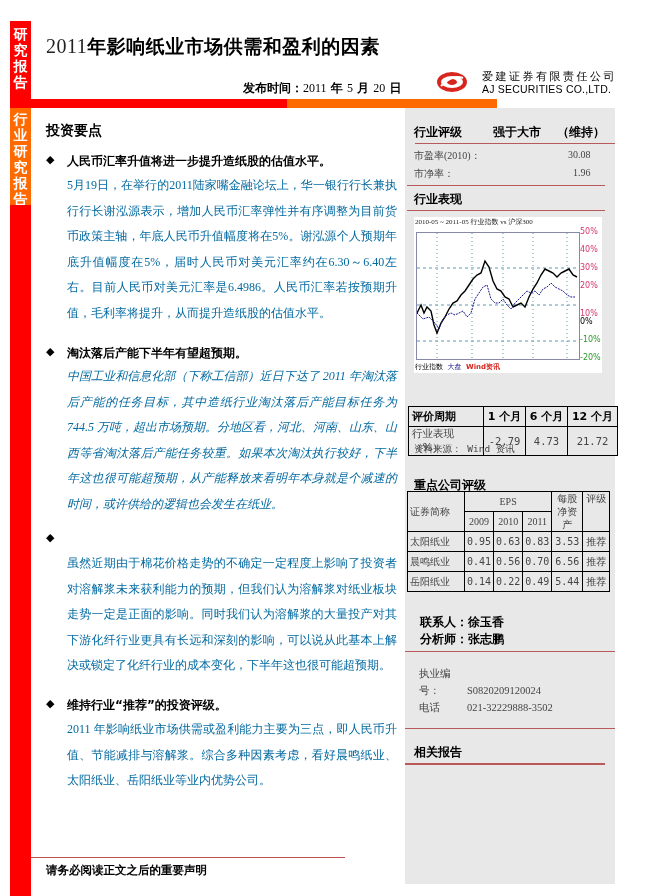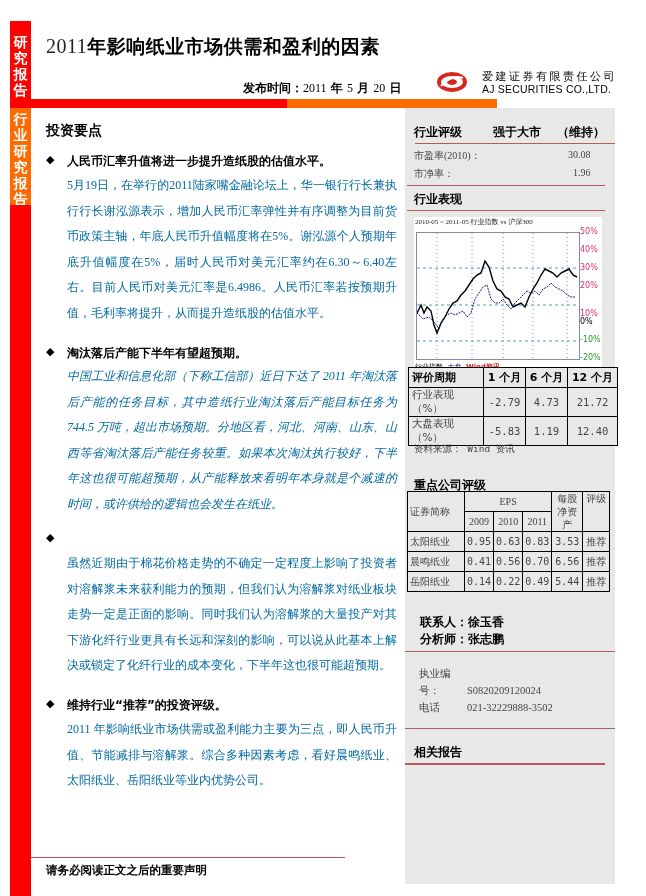--- a/index.html
+++ b/index.html
@@ -50,21 +50,21 @@
   .info { font-size:10.5px; color:#444; font-family:"Liberation Serif",serif; line-height:17px; }
   .info a { color:#444; text-decoration:underline; }
 
   .footer-rule { left:31px; top:857px; width:314px; height:1px; background:#c0504d; }
   .footer { left:46px; top:863px; font-size:11.5px; font-weight:bold; font-family:"DejaVu Sans","Liberation Sans",sans-serif; }
 </style>
 </head>
 <body>
 
 <div class="abs vbar-red-top">
-  <div class="vtext" style="padding-top:5px;margin-top:8px;">研究报告</div>
+  <div class="vtext" style="padding-top:5px;">研究报告</div>
 </div>
 <div class="abs vbar-orange">
   <div class="vtext" style="padding-top:3px;">行业研究报告</div>
 </div>
 <div class="abs vbar-red-bottom"></div>
 
 <div class="abs title"><span class="yr">2011</span><span>年影响纸业市场供需和盈利的因素</span></div>
 <div class="abs pubdate">
   <span>发布时间：</span><span class="n">2011</span><span> 年 </span><span class="n">5</span><span> 月 </span><span class="n">20</span><span> 日</span>
 </div>
@@ -149,40 +149,34 @@
   <div class="ytick" style="top:100px; color:#000;">0%</div>
   <div class="ytick" style="top:118px; color:#2a9a2a;">-10%</div>
   <div class="ytick" style="top:136px; color:#2a9a2a;">-20%</div>
   <div class="chart-legend">
     <span style="color:#000;">行业指数</span>
     &nbsp;<span style="color:#1a1a8c;">大盘</span>
     &nbsp;<span style="color:#d7261e; font-weight:bold;">Wind资讯</span>
   </div>
 </div>
 
-<div class="abs" style="left:408px; top:367px;">
+<div class="abs" style="left:408px; top:406px;">
   <table class="t">
     <tbody>
         <tr>
       <th style="width:68px; text-align:left;">评价周期</th>
       <th style="width:35px;">1 个月</th>
       <th style="width:35px;">6 个月</th>
       <th style="width:43px;">12 个月</th>
     </tr>
     <tr>
       <td class="lbl">行业表现（%）</td>
       <td>-2.79</td>
       <td>4.73</td>
       <td>21.72</td>
-    </tr>
-    <tr>
-      <td class="lbl">大盘表现（%）</td>
-      <td>-5.83</td>
-      <td>1.19</td>
-      <td>12.40</td>
     </tr>
   </tbody>
     </table>
 </div>
 <div class="abs small" style="left:414px; top:443px; font-family:'DejaVu Sans Mono',monospace; font-size:9.5px;">资料来源：  Wind 资讯</div>
 
 <div class="abs p-head" style="left:414px; top:477px;">重点公司评级</div>
 <div class="abs" style="left:407px; top:491px;">
   <table class="t2">
     <tbody>

